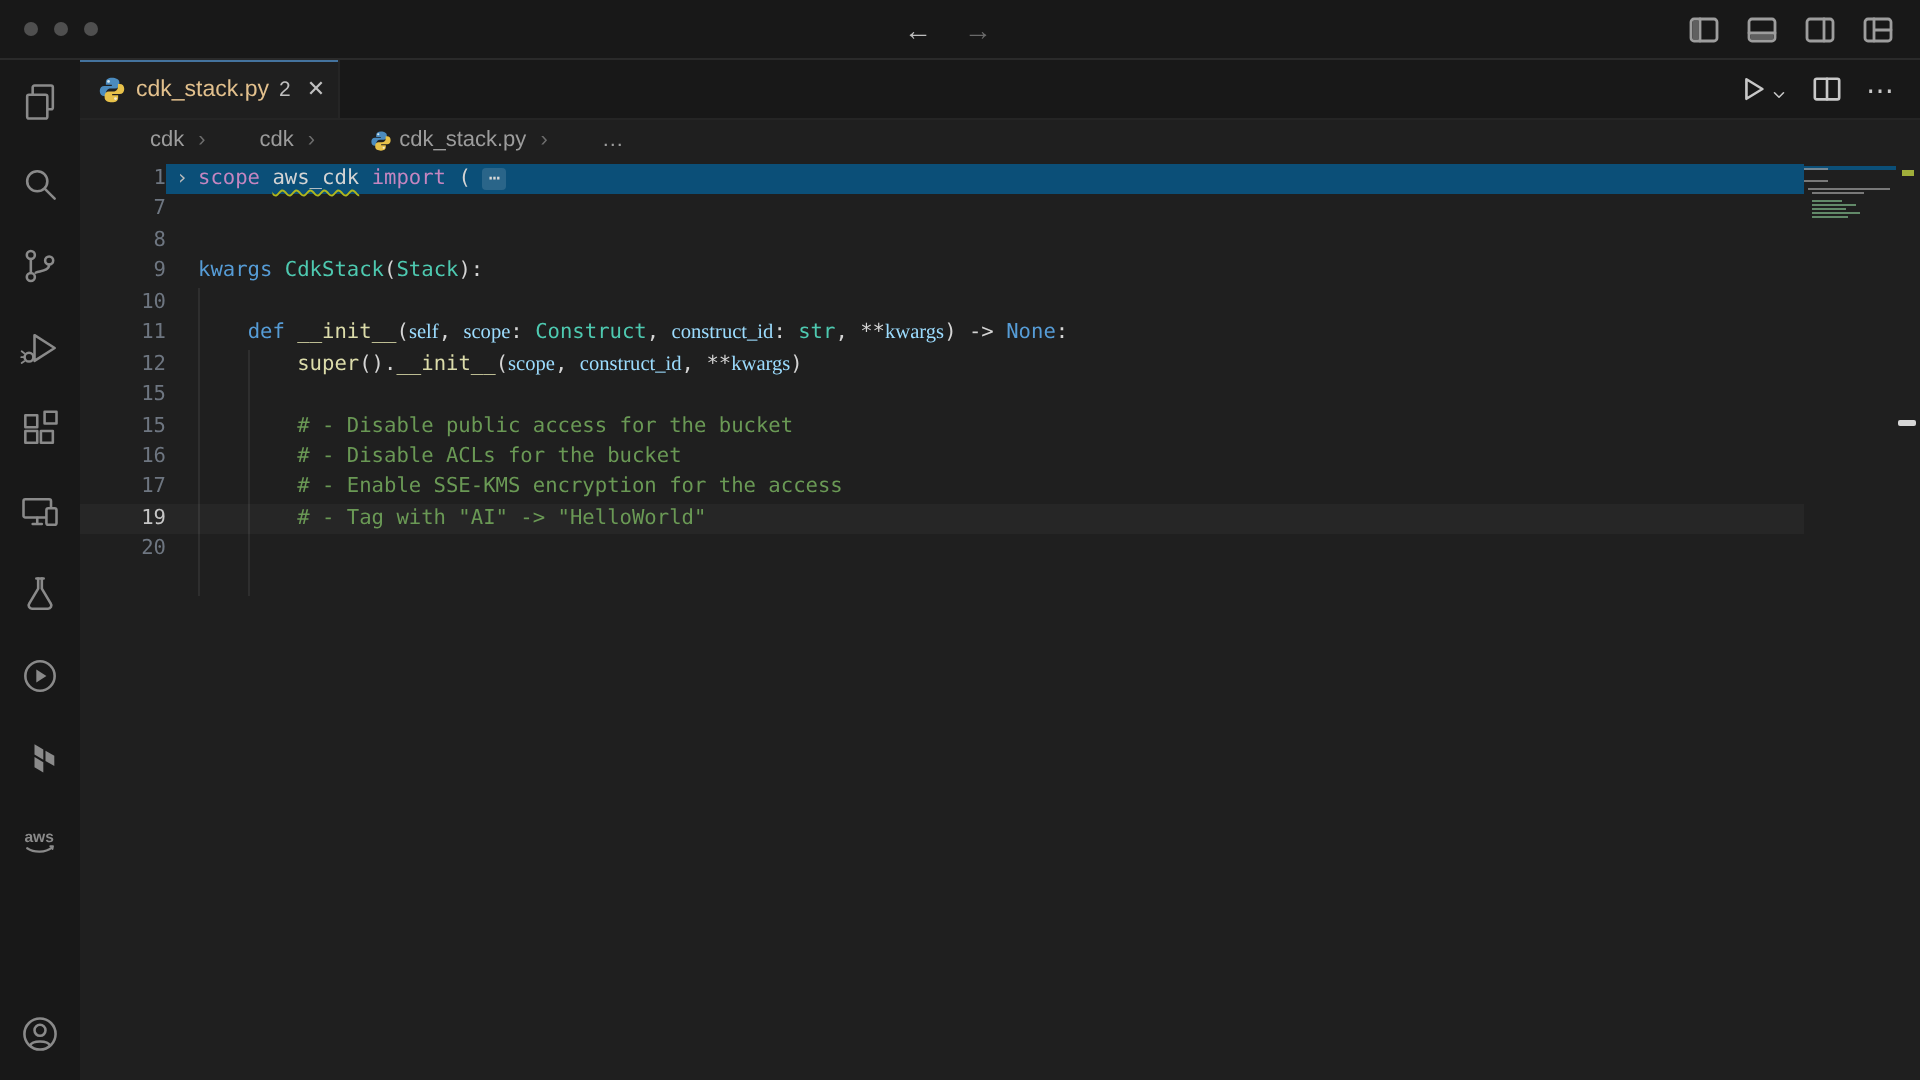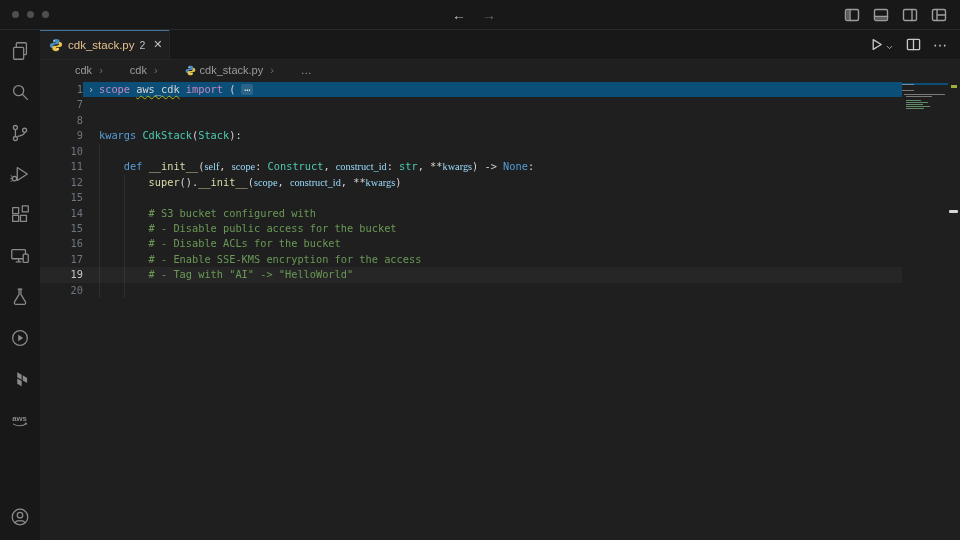--- a/index.html
+++ b/index.html
@@ -321,21 +321,20 @@
       <div class="editor">
         <div class="code">
             <div class="line hl"><span class="ln">1</span><span class="fold">›</span><span class="lt"><span class="tk-kw">scope</span><span class="tk-pl"> </span><span class="tk-pl tk-sq">aws_cdk</span><span class="tk-pl"> </span><span class="tk-kw">import</span><span class="tk-pl"> (</span><span class="fold-badge">⋯</span></span></div>
             <div class="line"><span class="ln">7</span><span class="fold"></span><span class="lt"></span></div>
             <div class="line"><span class="ln">8</span><span class="fold"></span><span class="lt"></span></div>
             <div class="line"><span class="ln">9</span><span class="fold"></span><span class="lt"><span class="tk-st">kwargs</span><span class="tk-pl"> </span><span class="tk-ty">CdkStack</span><span class="tk-pl">(</span><span class="tk-ty">Stack</span><span class="tk-pl">):</span></span></div>
             <div class="line"><span class="ln">10</span><span class="fold"></span><span class="lt"></span></div>
             <div class="line"><span class="ln">11</span><span class="fold"></span><span class="lt"><span class="tk-pl">    </span><span class="tk-st">def</span><span class="tk-pl"> </span><span class="tk-fn">__init__</span><span class="tk-pl">(</span><span class="tk-va">self</span><span class="tk-pl">, </span><span class="tk-va">scope</span><span class="tk-pl">: </span><span class="tk-ty">Construct</span><span class="tk-pl">, </span><span class="tk-va">construct_id</span><span class="tk-pl">: </span><span class="tk-ty">str</span><span class="tk-pl">, </span><span class="tk-pl">**</span><span class="tk-va">kwargs</span><span class="tk-pl">) </span><span class="tk-pl">-&gt;</span><span class="tk-pl"> </span><span class="tk-st">None</span><span class="tk-pl">:</span></span></div>
             <div class="line"><span class="ln">12</span><span class="fold"></span><span class="lt"><span class="tk-pl">        </span><span class="tk-fn">super</span><span class="tk-pl">().</span><span class="tk-fn">__init__</span><span class="tk-pl">(</span><span class="tk-va">scope</span><span class="tk-pl">, </span><span class="tk-va">construct_id</span><span class="tk-pl">, </span><span class="tk-pl">**</span><span class="tk-va">kwargs</span><span class="tk-pl">)</span></span></div>
             <div class="line"><span class="ln">15</span><span class="fold"></span><span class="lt"></span></div>
-            <div class="line"><span class="ln">14</span><span class="fold"></span><span class="lt"><span class="tk-co">        # S3 bucket configured with</span></span></div>
             <div class="line"><span class="ln">15</span><span class="fold"></span><span class="lt"><span class="tk-co">        # - Disable public access for the bucket</span></span></div>
             <div class="line"><span class="ln">16</span><span class="fold"></span><span class="lt"><span class="tk-co">        # - Disable ACLs for the bucket</span></span></div>
             <div class="line"><span class="ln">17</span><span class="fold"></span><span class="lt"><span class="tk-co">        # - Enable SSE-KMS encryption for the access</span></span></div>
             <div class="line active"><span class="ln">19</span><span class="fold"></span><span class="lt"><span class="tk-co">        # - Tag with "AI" -&gt; "HelloWorld"</span></span></div>
             <div class="line"><span class="ln">20</span><span class="fold"></span><span class="lt"></span></div>
           </div>
         <div class="guide g1"></div>
         <div class="guide g2"></div>
         <div class="minimap">
           <div>

